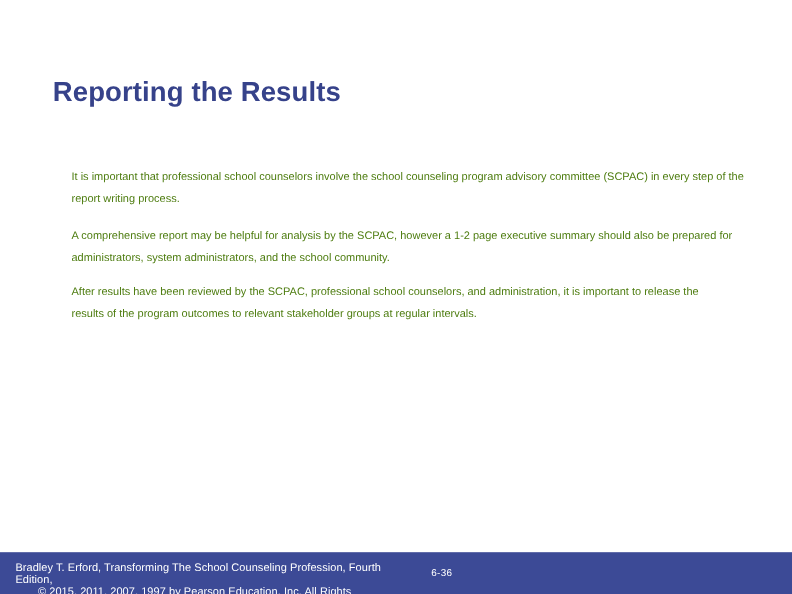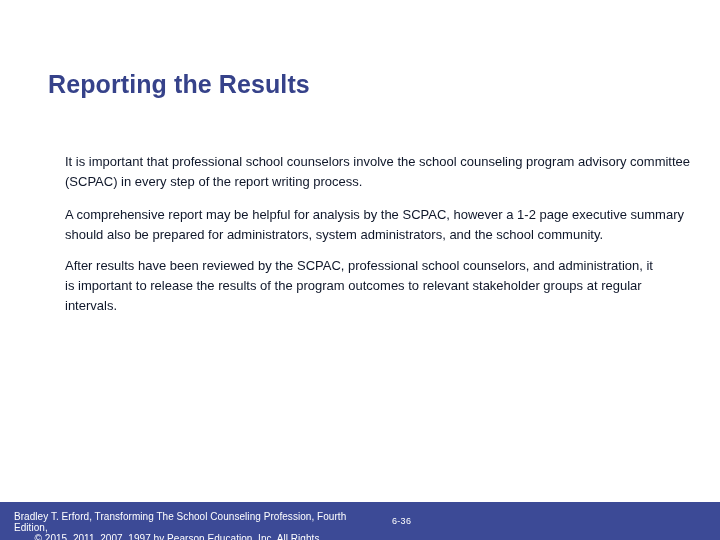--- a/index.html
+++ b/index.html
@@ -40,23 +40,23 @@
   }
 
   
   .body-block {
     position: absolute;
     left: 65px;
     top: 152px;
     width: 628px;
   }
   .body-para {
-    font-size: 13px;
+    font-size: 10px;
     line-height: 20.4px;
-    color: #0f172a;
+    color: #4d7c0f;
     margin: 0 0 10px 0;
     text-align: left;
   }
   .body-para:last-child {
     margin-bottom: 0;
   }
   .para-2 { width: 634px; margin-top: 12px; }
   .para-3 { width: 600px; }
 
   

